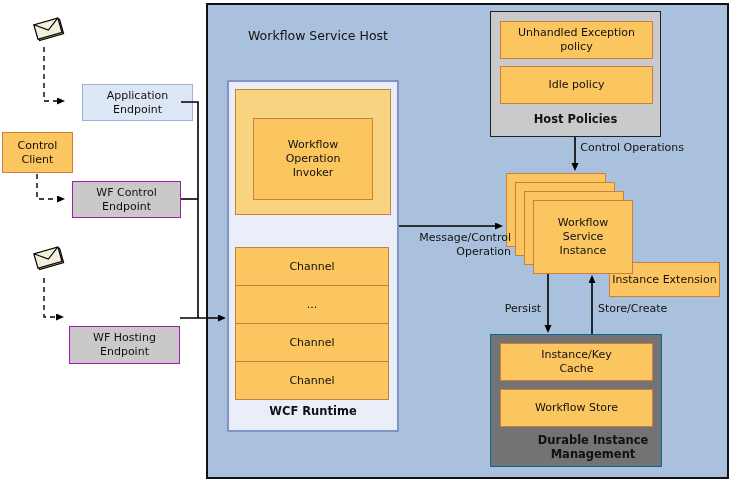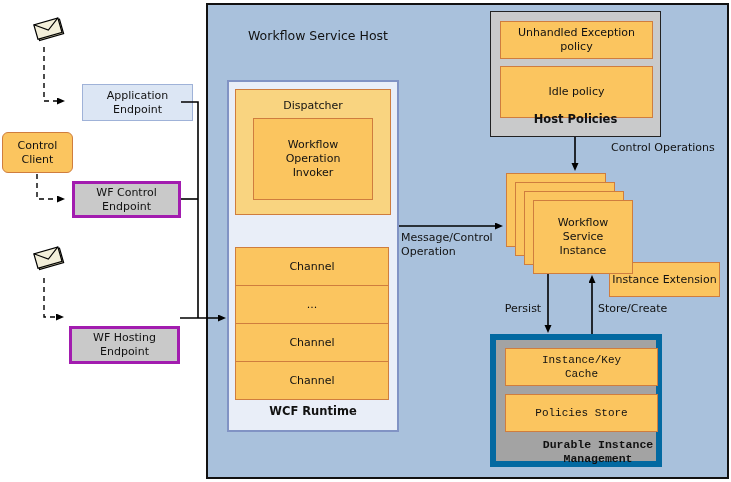--- a/index.html
+++ b/index.html
@@ -10,86 +10,85 @@
   }
   .abs{position:absolute;box-sizing:border-box;}
   .lbl{white-space:pre-line;font-size:11px;line-height:14px;text-align:center;}
   .box{display:flex;align-items:center;justify-content:center;}
   .host-box{background:#A9C1DC;border:2px solid #111;}
   .title{font-weight:normal;font-size:12.5px;line-height:15px;}
   .runtime{background:#E9EEF8;border:2px solid #8193C4;}
   .orange{background:#FBC55F;border:1px solid #CF7D3E;}
   .orange-light{background:#F9D480;border:1px solid #CF7D3E;}
   .grayfill{background:#C9CACB;border:1px solid #222;}
-  .graydark{background:#a3a3a3;border:6px solid #0369a1;font-family:Liberation Mono, monospace;}
+  .graydark{background:#737373;border:1px solid #0369a1;}
   .bluefill{background:#DCE6F4;border:1px solid #9FB2D8;}
-  .grayep{background:#C9C9C9;border:3px solid #a21caf;}
+  .grayep{background:#C9C9C9;border:1px solid #a21caf;}
   .bold{font-weight:bold;}
   .channel{height:37px;margin-top:-1px;display:flex;align-items:center;justify-content:center;}
   svg.overlay{position:absolute;left:0;top:0;pointer-events:none;}
 </style>
 </head>
 <body>
 
 <div id="stage">
 
   <div class="abs host-box" style="left:206px;top:3px;width:523px;height:476px;"></div>
   <div class="abs title" style="left:228px;top:28px;width:180px;text-align:center;">Workflow Service Host</div>
 
   <div class="abs runtime" style="left:227px;top:80px;width:172px;height:352px;"></div>
 
   <div class="abs orange-light" style="left:235px;top:89px;width:156px;height:126px;"></div>
-  <div class="abs lbl" style="left:235px;top:99px;width:156px;">Dispatcher</div>
   <div class="abs orange box lbl" style="left:253px;top:118px;width:120px;height:82px;">Workflow
 Operation
 Invoker</div>
 
   <div class="abs" style="left:235px;top:248px;width:154px;">
     <div class="orange channel lbl">Channel</div>
     <div class="orange channel lbl">...</div>
     <div class="orange channel lbl">Channel</div>
     <div class="orange channel lbl">Channel</div>
   </div>
   <div class="abs lbl bold" style="left:227px;top:404px;width:172px;font-size:11.5px;">WCF Runtime</div>
 
   <div class="abs grayfill" style="left:490px;top:11px;width:171px;height:126px;padding-left:12px;">
     <div class="abs orange box lbl" style="left:9px;top:9px;width:153px;height:38px;">Unhandled Exception
 policy</div>
-    <div class="abs orange box lbl" style="left:9px;top:54px;width:153px;height:52px;">Idle policy</div>
+    <div class="abs orange box lbl" style="left:9px;top:54px;width:153px;height:38px;">Idle policy</div>
     <div class="abs lbl bold" style="left:0;top:100px;width:169px;font-size:11.5px;">Host Policies</div>
   </div>
 
-  <div class="abs lbl" style="left:611px;top:141px;width:110px;text-align:left;">Control Operations</div>
+  <div class="abs lbl" style="left:574px;top:141px;width:110px;text-align:right;">Control Operations</div>
 
   <div class="abs orange box lbl" style="left:609px;top:262px;width:111px;height:35px;">Instance Extension</div>
 
   <div class="abs orange" style="left:506px;top:173px;width:100px;height:74px;"></div>
   <div class="abs orange" style="left:515px;top:182px;width:100px;height:74px;"></div>
   <div class="abs orange" style="left:524px;top:191px;width:100px;height:74px;"></div>
   <div class="abs orange box lbl" style="left:533px;top:200px;width:100px;height:74px;">Workflow
 Service
 Instance</div>
 
   <div class="abs lbl" style="left:500px;top:302px;width:46px;">Persist</div>
   <div class="abs lbl" style="left:598px;top:302px;width:75px;text-align:left;">Store/Create</div>
 
   <div class="abs graydark" style="left:490px;top:334px;width:172px;height:133px;">
     <div class="abs orange box lbl" style="left:9px;top:8px;width:153px;height:38px;">Instance/Key
 Cache</div>
-    <div class="abs orange box lbl" style="left:9px;top:54px;width:153px;height:38px;">Policies Store</div>
+    <div class="abs orange box lbl" style="left:9px;top:54px;width:153px;height:38px;">Workflow Store</div>
     <div class="abs lbl bold" style="left:0;top:98px;width:170px;font-size:11.5px;padding-left:34px;">Durable Instance
 Management</div>
   </div>
 
-  <div class="abs lbl" style="left:401px;top:231px;width:110px;text-align:left;">Message/Control
+  <div class="abs lbl" style="left:401px;top:231px;width:110px;text-align:right;">Message/Control
 Operation</div>
 
   <div class="abs bluefill box lbl" style="left:82px;top:84px;width:111px;height:37px;">Application
 Endpoint</div>
-  <div class="abs orange box lbl" style="left:2px;top:132px;width:71px;height:41px;border-radius:6px;">Control
+  <div class="abs orange box lbl" style="left:2px;top:132px;width:71px;height:41px;">Control
 Client</div>
   <div class="abs grayep box lbl" style="left:72px;top:181px;width:109px;height:37px;">WF Control
 Endpoint</div>
   <div class="abs grayep box lbl" style="left:69px;top:298px;width:111px;height:38px;margin-top:28px;">WF Hosting
 Endpoint</div>
 
   <svg class="abs" style="left:30px;top:13px;" width="36" height="34" viewBox="0 0 36 34">
     <g transform="rotate(-16 18 14)">
       <rect x="5" y="8" width="25" height="15" fill="#cfc9a6" stroke="#000" stroke-width="1.2" transform="translate(1.2,1.6)"></rect>
       <rect x="5" y="8" width="25" height="15" fill="#F3EFDA" stroke="#000" stroke-width="1.2"></rect>

